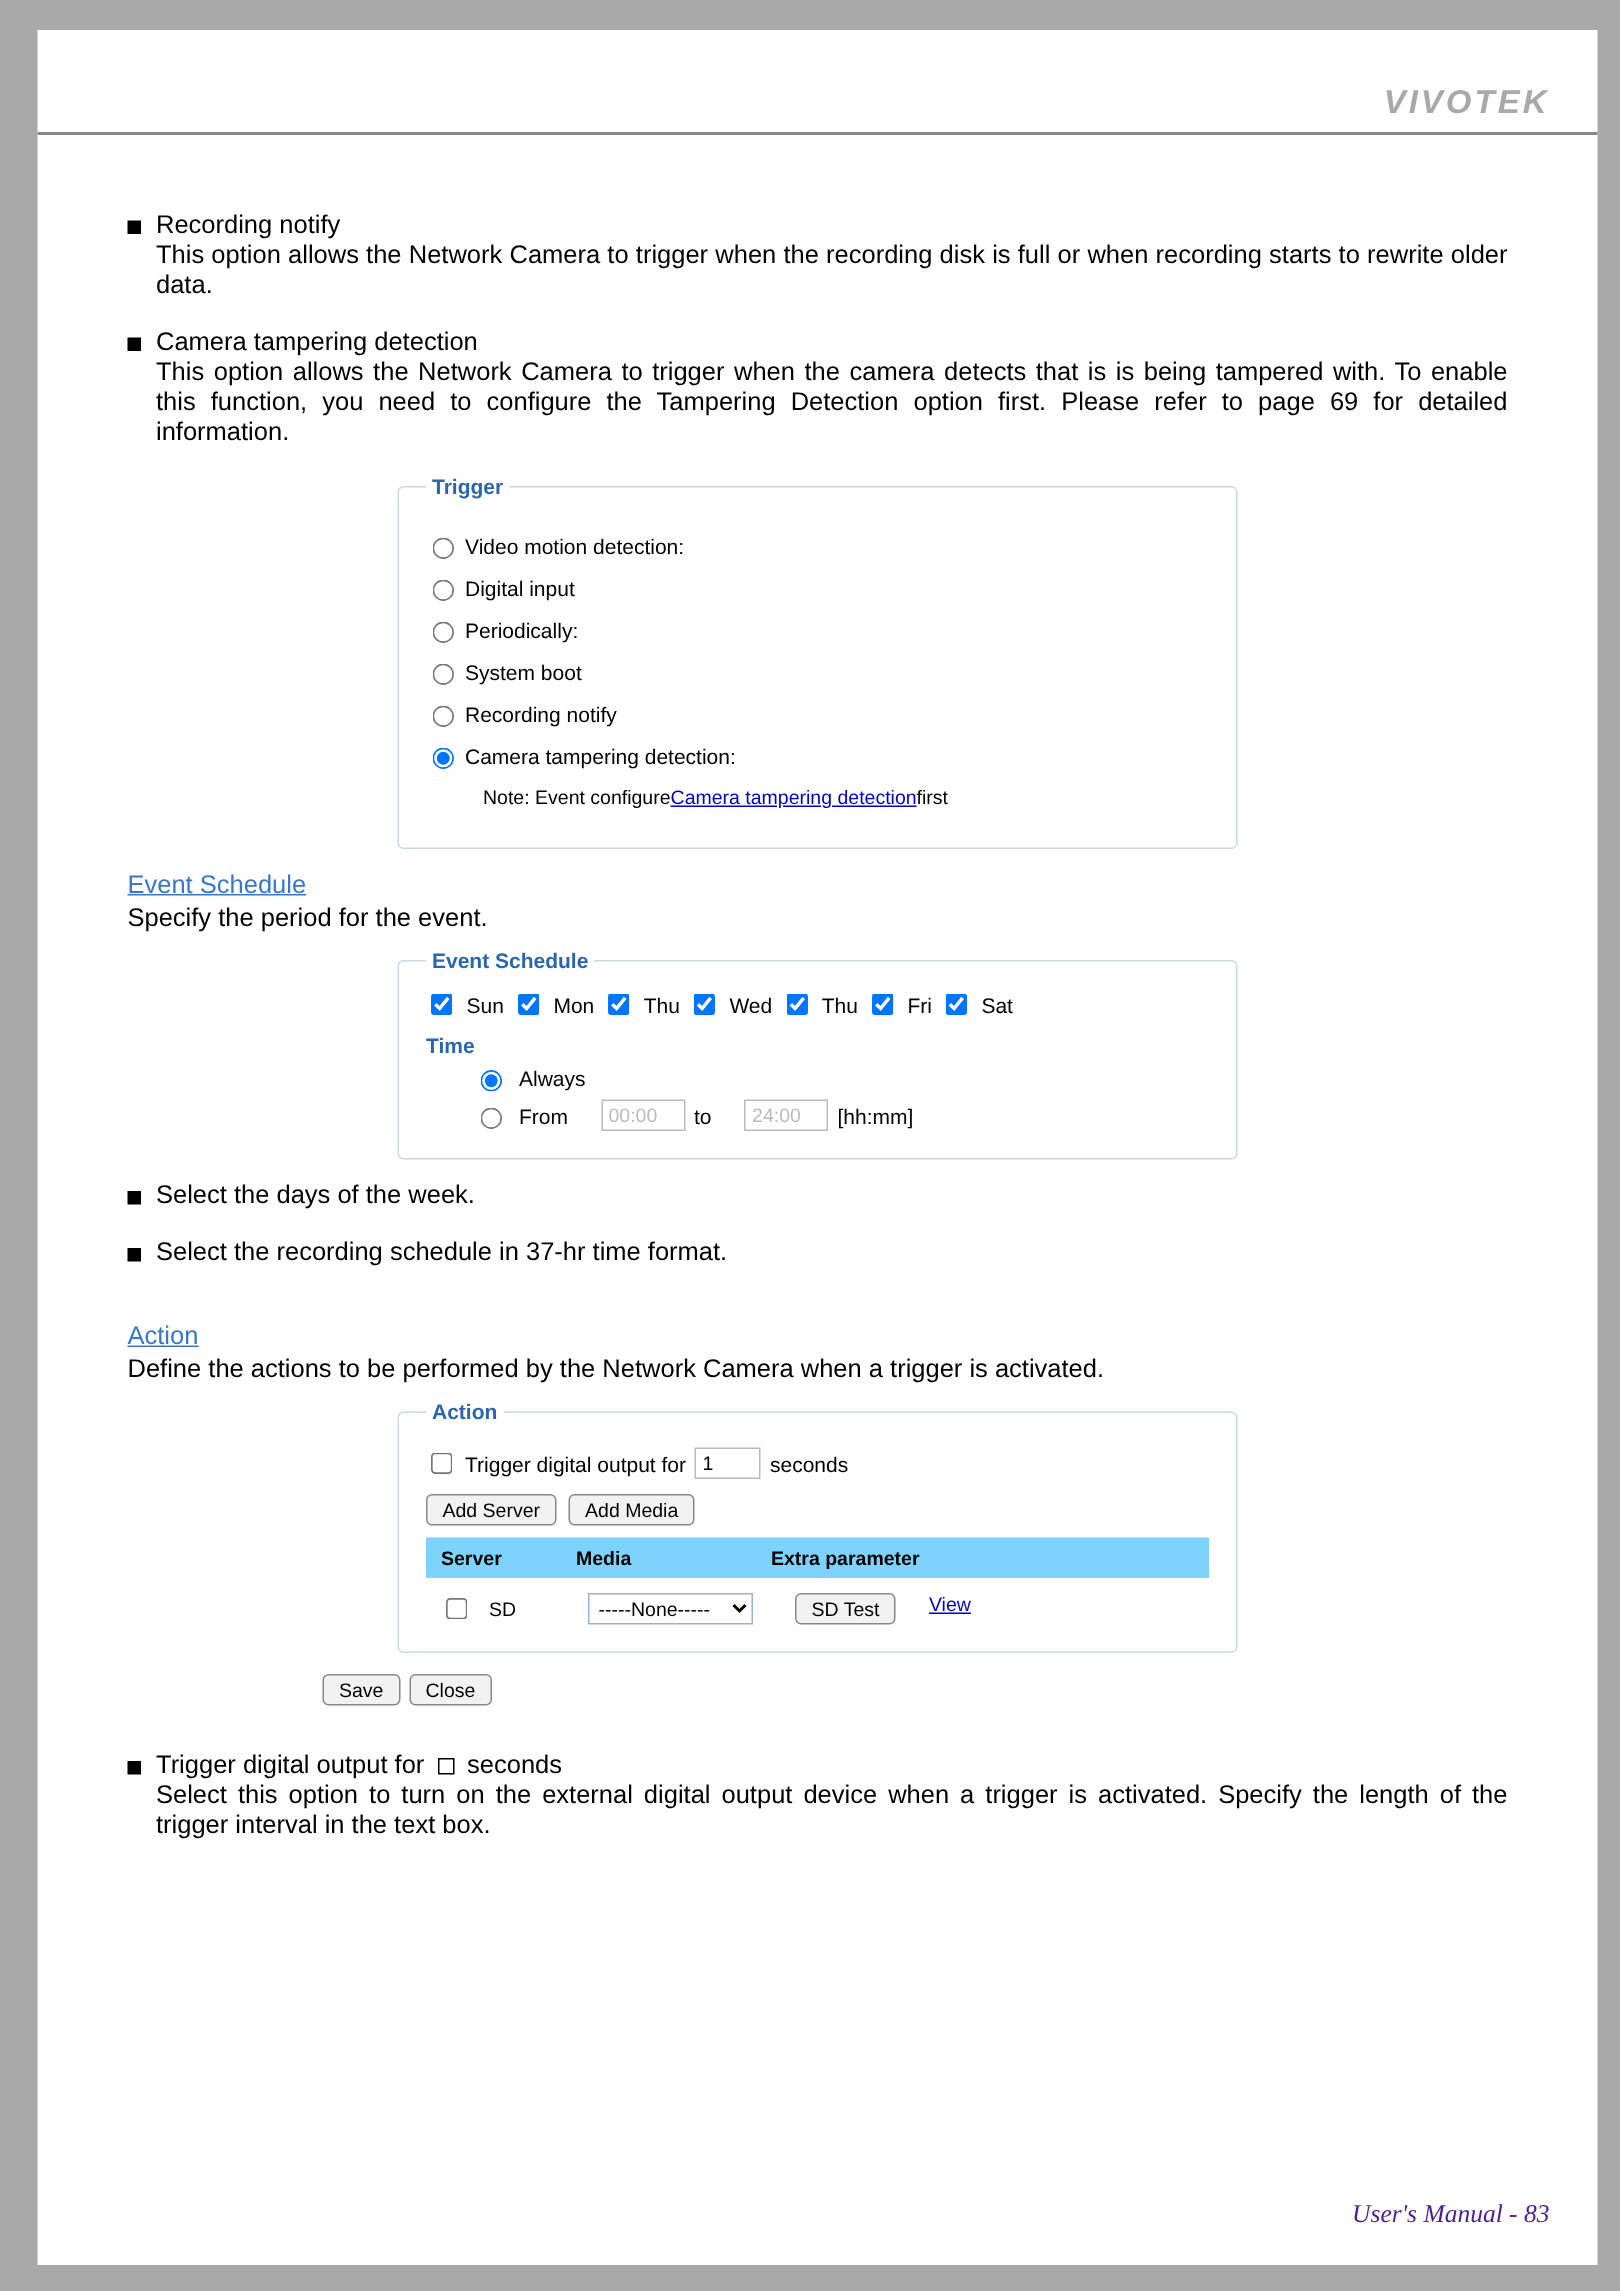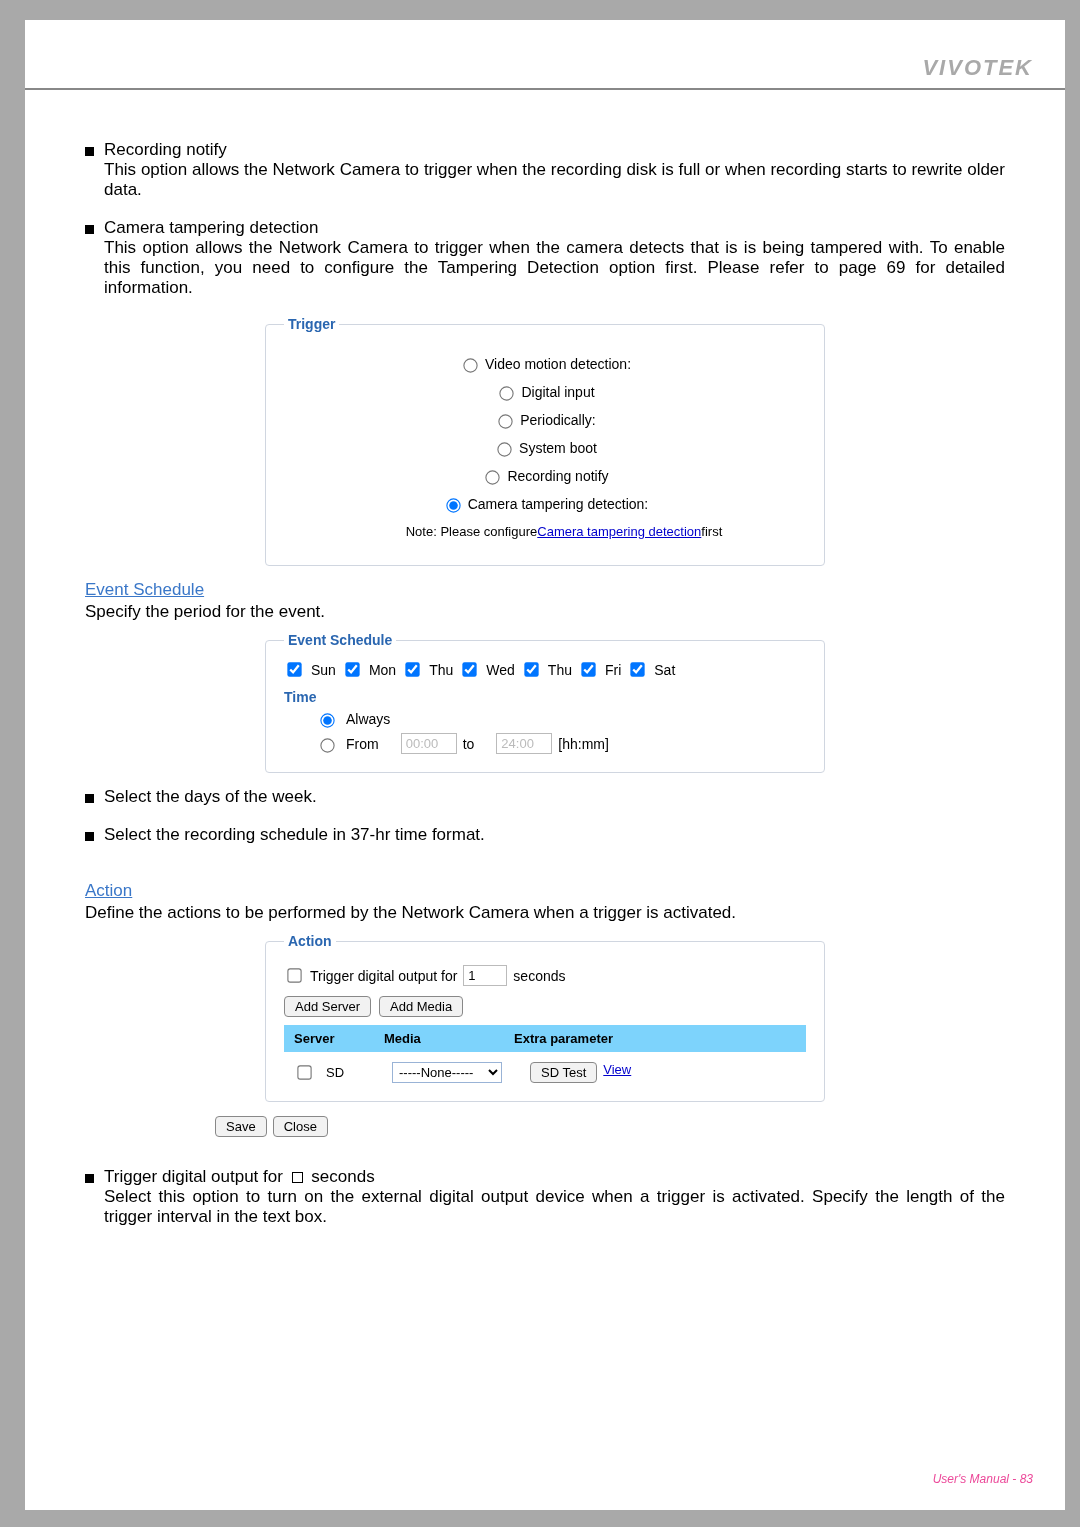--- a/index.html
+++ b/index.html
@@ -30,23 +30,24 @@
     letter-spacing: 2px;
     line-height: 28px;
   }
   .content {
     padding: 50px 60px 40px 60px;
   }
   .footer {
     position: absolute;
     bottom: 24px;
     right: 32px;
-    color: #ec4899;
+    color: #4c1d95;
     font-style: italic;
-    font-size: 12px;
+    font-size: 17px;
+    font-family: Liberation Serif, serif;
   }
   .blk { margin-bottom: 18px; }
   .lead { display: flex; }
   .sq {
     display: inline-block;
     width: 9px; height: 9px;
     background: #000;
     margin-top: 7px;
     margin-right: 10px;
     flex: 0 0 auto;
@@ -67,21 +68,21 @@
     background: #fff;
     font-size: 14px;
     font-family: Verdana, Arial, sans-serif;
   }
   fieldset.panel legend {
     color: #2a66b0;
     font-weight: bold;
     font-size: 14px;
     padding: 0 4px;
   }
-  .opt { margin: 12px 0; display: flex; align-items: center; justify-content: center; }
+  .opt { margin: 12px 0; display: flex; align-items: center; }
   .opt input[type=radio] { margin-right: 8px; transform: scale(1.1); }
   .opt.indent { margin-left: 38px; font-size: 13px; }
   .opt.indent a { color: #0000cc; }
   .days { margin-bottom: 10px; display: flex; gap: 6px; align-items: center; flex-wrap: wrap; }
   .days .dchk { margin-left: 4px; margin-right: 4px; transform: scale(1.1); }
   .subhead {
     color: #2a66b0;
     font-weight: bold;
     margin: 10px 0 6px 0;
     font-size: 14px;
@@ -131,21 +132,21 @@
   .tblrow .c1 { width: 90px; display: flex; align-items: center; gap: 12px; }
   .tblrow .c2 { width: 130px; }
   .tblrow .c3 { flex: 1; display: flex; gap: 6px; }
   select.mediasel {
     border: 1px solid #99b3d6;
     background: #fff;
     font-size: 13px;
     padding: 1px 2px;
     width: 110px;
   }
-  .viewlink { color: #0000cc; text-decoration: underline; cursor: pointer; }
+  .viewlink { color: #0000cc; text-decoration: underline; cursor: pointer; margin-left: 16px; }
   .saveclose { margin: 4px 0 0 130px; display: flex; gap: 6px; }
   .chkbox { transform: scale(1.1); }
   .smallbox {
     display: inline-block;
     width: 11px; height: 11px;
     border: 1.5px solid #000;
     margin: 0 4px -1px 4px;
   }
 </style>
 </head>
@@ -200,21 +201,21 @@
           <div class="opt">
             <input type="radio" name="trig" style="">
             <span>Recording notify</span>
           </div>
           <div class="opt">
             <input type="radio" name="trig" checked="" style="">
             <span>Camera tampering detection:</span>
           </div>
         </div>
       <div class="opt indent">
-        <span>Note: Please configure </span>
+        <span>Note: Event configure </span>
         <a href="#">Camera tampering detection</a>
         <span> first</span>
       </div>
     </fieldset>
 
     <div class="section-link">Event Schedule</div>
     <div class="plain">Specify the period for the event.</div>
 
     <fieldset class="panel">
       <legend>Event Schedule</legend>

